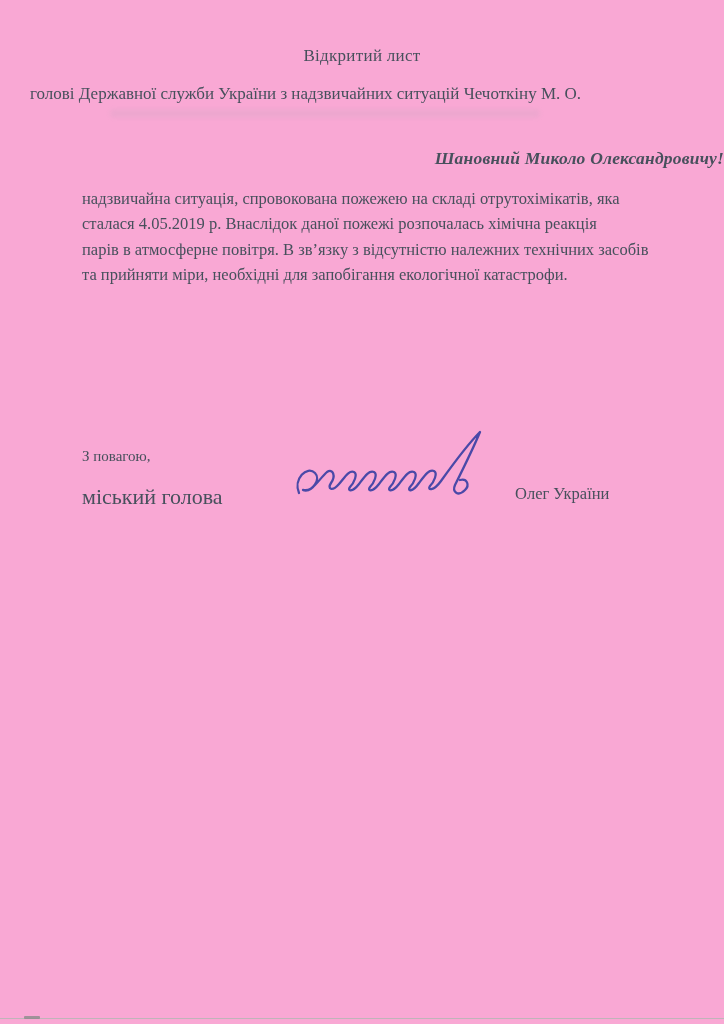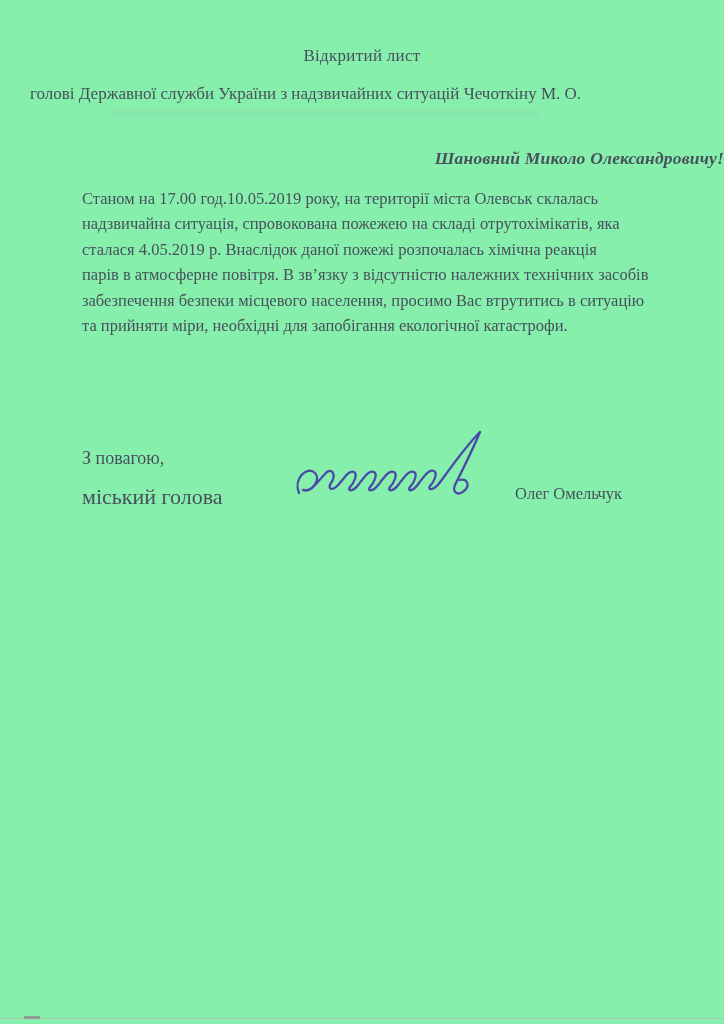--- a/index.html
+++ b/index.html
@@ -5,21 +5,21 @@
   html, body {
     margin: 0;
     padding: 0;
     background: #e9e9e9;
   }
   .page {
     position: relative;
     width: 724px;
     height: 1024px;
     margin: 0 auto;
-    background: #86efac;
+    background: #f9a8d4;
     overflow: hidden;
     font-family: "Liberation Serif", "DejaVu Serif", serif;
     color: #47505c;
   }
   .abs { position: absolute; }
   .doc-title {
     top: 46px;
     left: 0;
     width: 724px;
     text-align: center;
@@ -53,21 +53,21 @@
     font-style: italic;
     letter-spacing: 0.2px;
   }
   .body-block {
     top: 186px;
     left: 82px;
     width: 600px;
     font-size: 16.5px;
     line-height: 25.4px;
   }
-  .regards   { top: 448px; left: 82px; font-size: 18px; }
+  .regards   { top: 448px; left: 82px; font-size: 15px; }
   .position  { top: 484px; left: 82px; font-size: 22px; }
   .signer    { top: 484px; left: 515px; font-size: 16.5px; }
   .signature-wrap {
     top: 421px;
     left: 283px;
     width: 215px;
     height: 92px;
   }
   .signature-wrap svg { display: block; width: 100%; height: 100%; }
   .scan-bottom-edge {
@@ -95,25 +95,23 @@
 
   <div class="abs doc-title">Відкритий лист</div>
 
   <div class="abs addressee">голові Державної служби України з надзвичайних ситуацій Чечоткіну М. О.</div>
 
   <div class="abs ghost-line"></div>
 
   <div class="abs salutation">Шановний Миколо Олександровичу!</div>
 
   <div class="abs body-block">
-    <div>Станом на 17.00 год.10.05.2019 року, на території міста Олевськ склалась</div>
     <div>надзвичайна ситуація, спровокована пожежею на складі отрутохімікатів, яка</div>
     <div>сталася 4.05.2019 р. Внаслідок даної пожежі розпочалась хімічна реакція</div>
     <div>парів в атмосферне повітря. В зв’язку з відсутністю належних технічних засобів</div>
-    <div>забезпечення безпеки місцевого населення, просимо Вас втрутитись в ситуацію</div>
     <div>та прийняти міри, необхідні для запобігання екологічної катастрофи.</div>
   </div>
 
   <div class="abs regards">З повагою,</div>
 
   <div class="abs position">міський голова</div>
 
   <div class="abs signature-wrap">
     <svg viewBox="0 0 215 92" xmlns="http://www.w3.org/2000/svg" aria-hidden="true">
       <path fill="none" stroke="#4a49a8" stroke-width="2.3" stroke-linecap="round" stroke-linejoin="round" d="M16 72
@@ -137,18 +135,18 @@
                C142 54 146 48 151 50
                C155 52 151 61 147 65
                C144 69 150 71 158 60
                C168 46 184 24 197 11
                C190 28 178 52 172 64
                C169 71 175 76 182 69
                C187 64 184 57 177 59"></path>
     </svg>
   </div>
 
-  <div class="abs signer">Олег Омельчук</div>
+  <div class="abs signer">Олег України</div>
 
   <div class="abs scan-bottom-edge"></div>
   <div class="abs scan-speck"></div>
 
 </div>
 
 </body></html>

